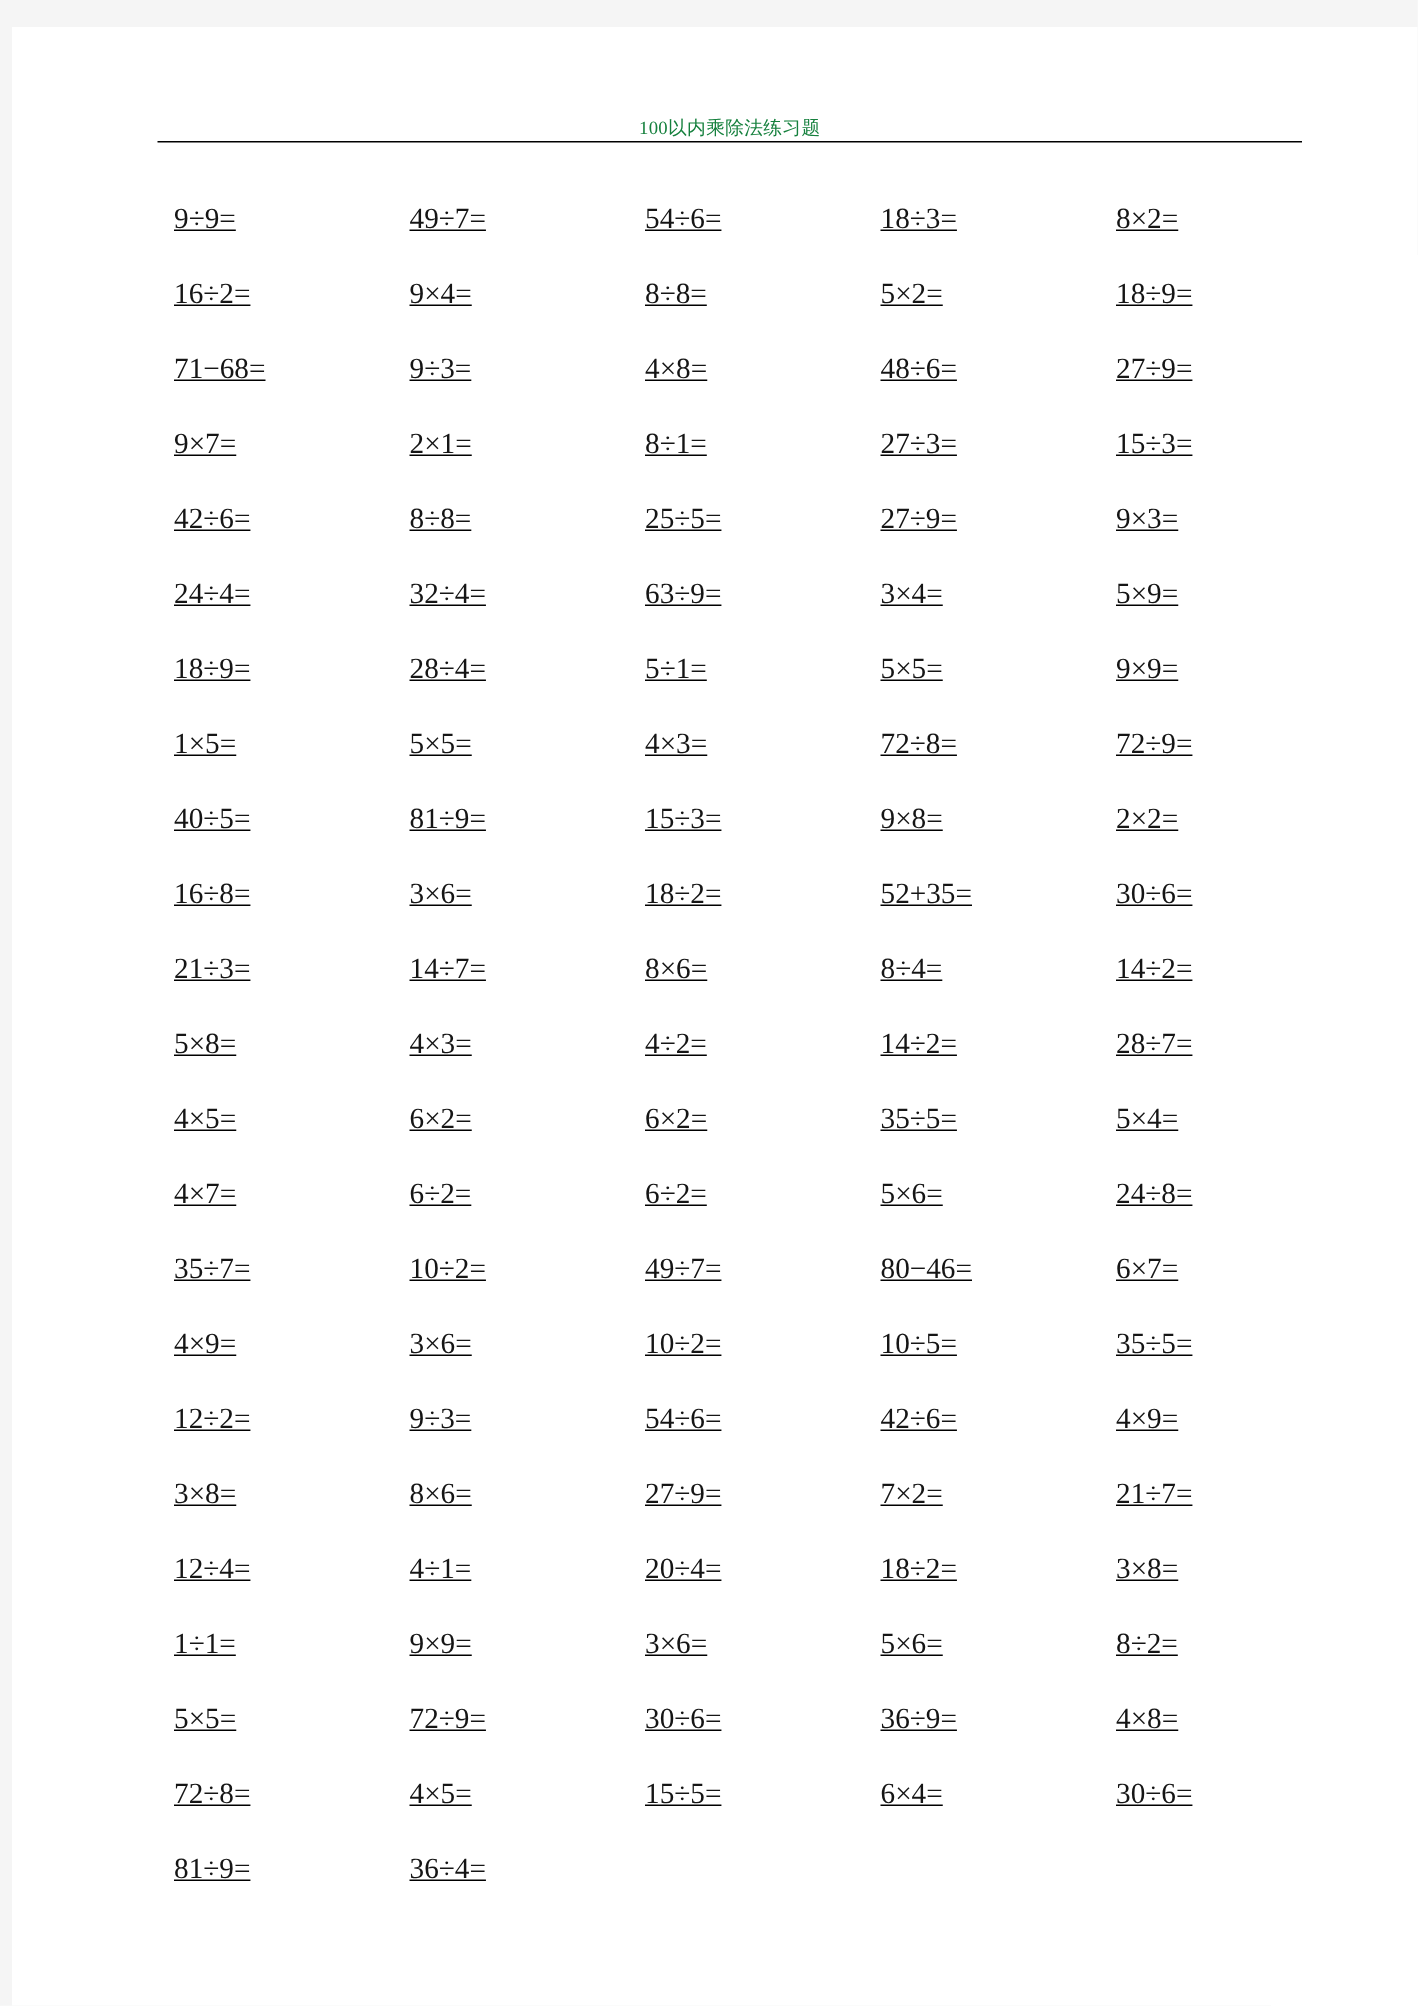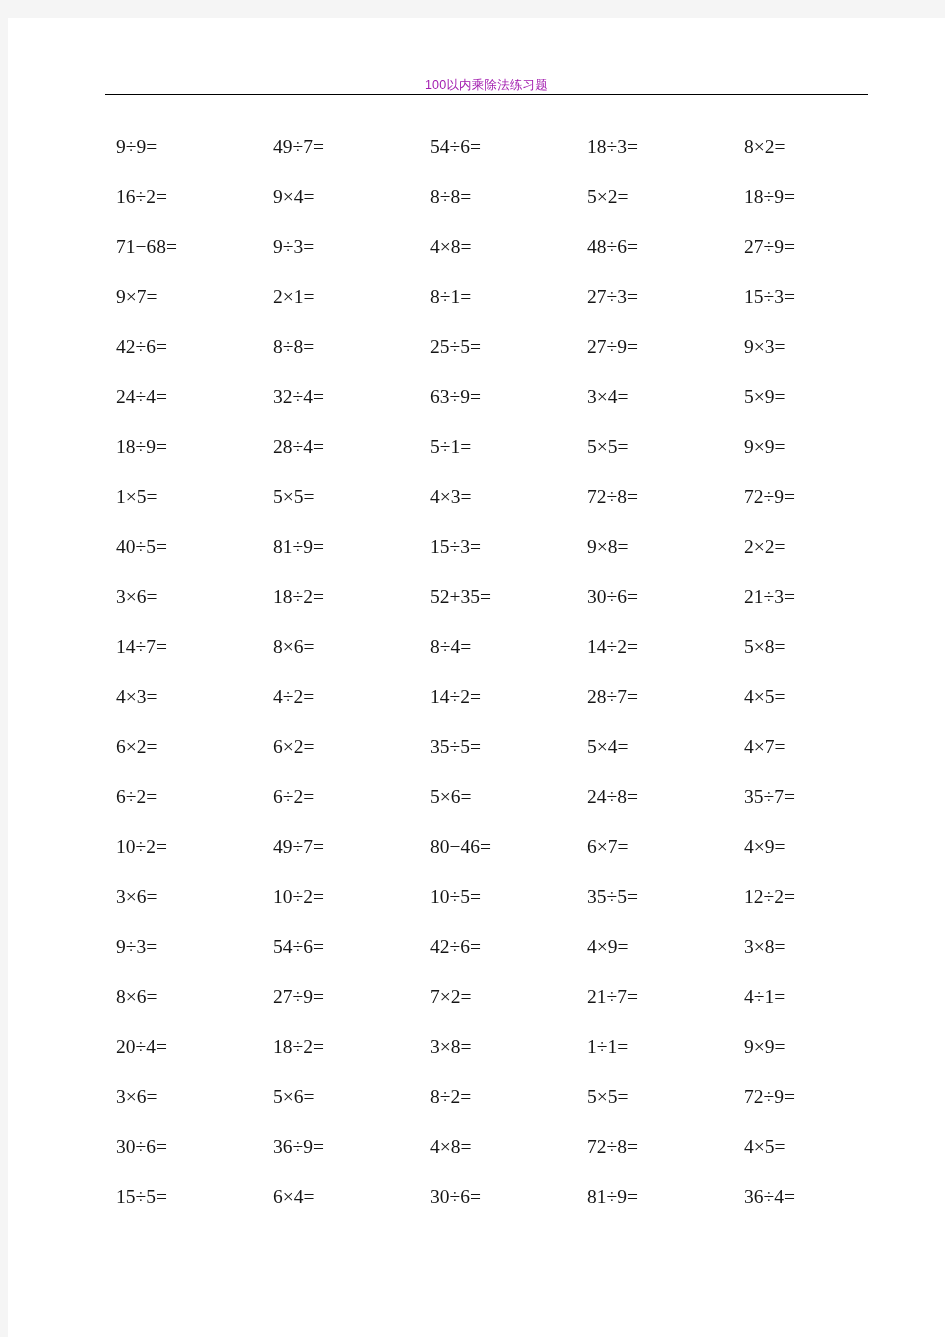--- a/index.html
+++ b/index.html
@@ -36,42 +36,43 @@
   .doc-header {
     position: absolute;
     left: 97px;
     top: 60px;
     width: 763px;
   }
   .doc-title {
     font-size: 12.5px;
     line-height: 14px;
     text-align: center;
-    color: #a21caf;
+    color: #15803d;
     letter-spacing: 0.2px;
     white-space: nowrap;
-    font-family: Liberation Sans, sans-serif;
+    font-family: Liberation Serif, serif;
   }
   .header-rule {
     margin-top: 2px;
     height: 0;
     border-top: 1.4px solid #000000;
     width: 100%;
   }
 
   
   .problem-grid {
     position: absolute;
     left: 100px;
     top: 104px;
     width: 800px;
     display: grid;
     grid-template-columns: repeat(5, 157px);
     grid-auto-rows: 50px;
     align-items: center;
+    text-decoration: underline;
   }
   .problem-cell {
     font-size: 19.5px;
     line-height: 50px;
     color: #151515;
     white-space: nowrap;
     font-family: "Liberation Serif", "DejaVu Serif", serif;
     padding-left: 8px;
   }
 </style>
@@ -125,20 +126,21 @@
         <div class="problem-cell">1×5=</div>
         <div class="problem-cell">5×5=</div>
         <div class="problem-cell">4×3=</div>
         <div class="problem-cell">72÷8=</div>
         <div class="problem-cell">72÷9=</div>
         <div class="problem-cell">40÷5=</div>
         <div class="problem-cell">81÷9=</div>
         <div class="problem-cell">15÷3=</div>
         <div class="problem-cell">9×8=</div>
         <div class="problem-cell">2×2=</div>
+        <div class="problem-cell">16÷8=</div>
         <div class="problem-cell">3×6=</div>
         <div class="problem-cell">18÷2=</div>
         <div class="problem-cell">52+35=</div>
         <div class="problem-cell">30÷6=</div>
         <div class="problem-cell">21÷3=</div>
         <div class="problem-cell">14÷7=</div>
         <div class="problem-cell">8×6=</div>
         <div class="problem-cell">8÷4=</div>
         <div class="problem-cell">14÷2=</div>
         <div class="problem-cell">5×8=</div>
@@ -169,20 +171,21 @@
         <div class="problem-cell">12÷2=</div>
         <div class="problem-cell">9÷3=</div>
         <div class="problem-cell">54÷6=</div>
         <div class="problem-cell">42÷6=</div>
         <div class="problem-cell">4×9=</div>
         <div class="problem-cell">3×8=</div>
         <div class="problem-cell">8×6=</div>
         <div class="problem-cell">27÷9=</div>
         <div class="problem-cell">7×2=</div>
         <div class="problem-cell">21÷7=</div>
+        <div class="problem-cell">12÷4=</div>
         <div class="problem-cell">4÷1=</div>
         <div class="problem-cell">20÷4=</div>
         <div class="problem-cell">18÷2=</div>
         <div class="problem-cell">3×8=</div>
         <div class="problem-cell">1÷1=</div>
         <div class="problem-cell">9×9=</div>
         <div class="problem-cell">3×6=</div>
         <div class="problem-cell">5×6=</div>
         <div class="problem-cell">8÷2=</div>
         <div class="problem-cell">5×5=</div>

